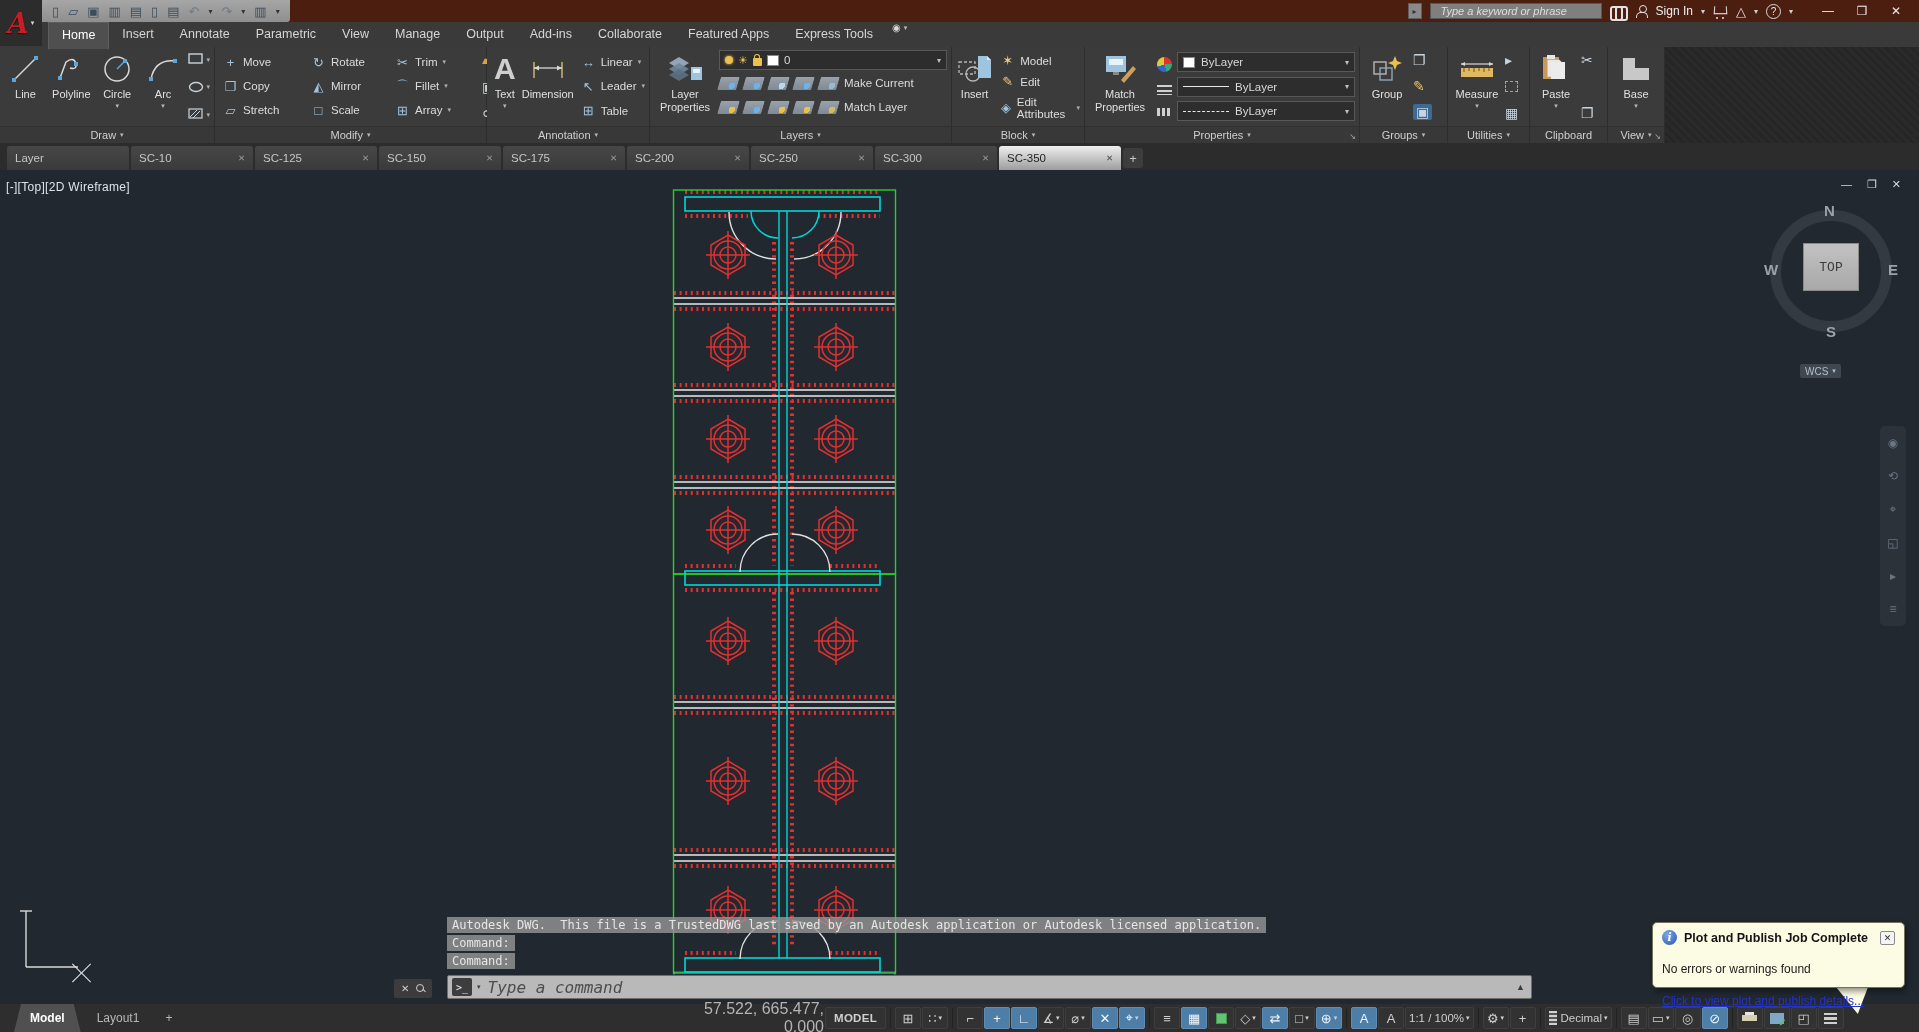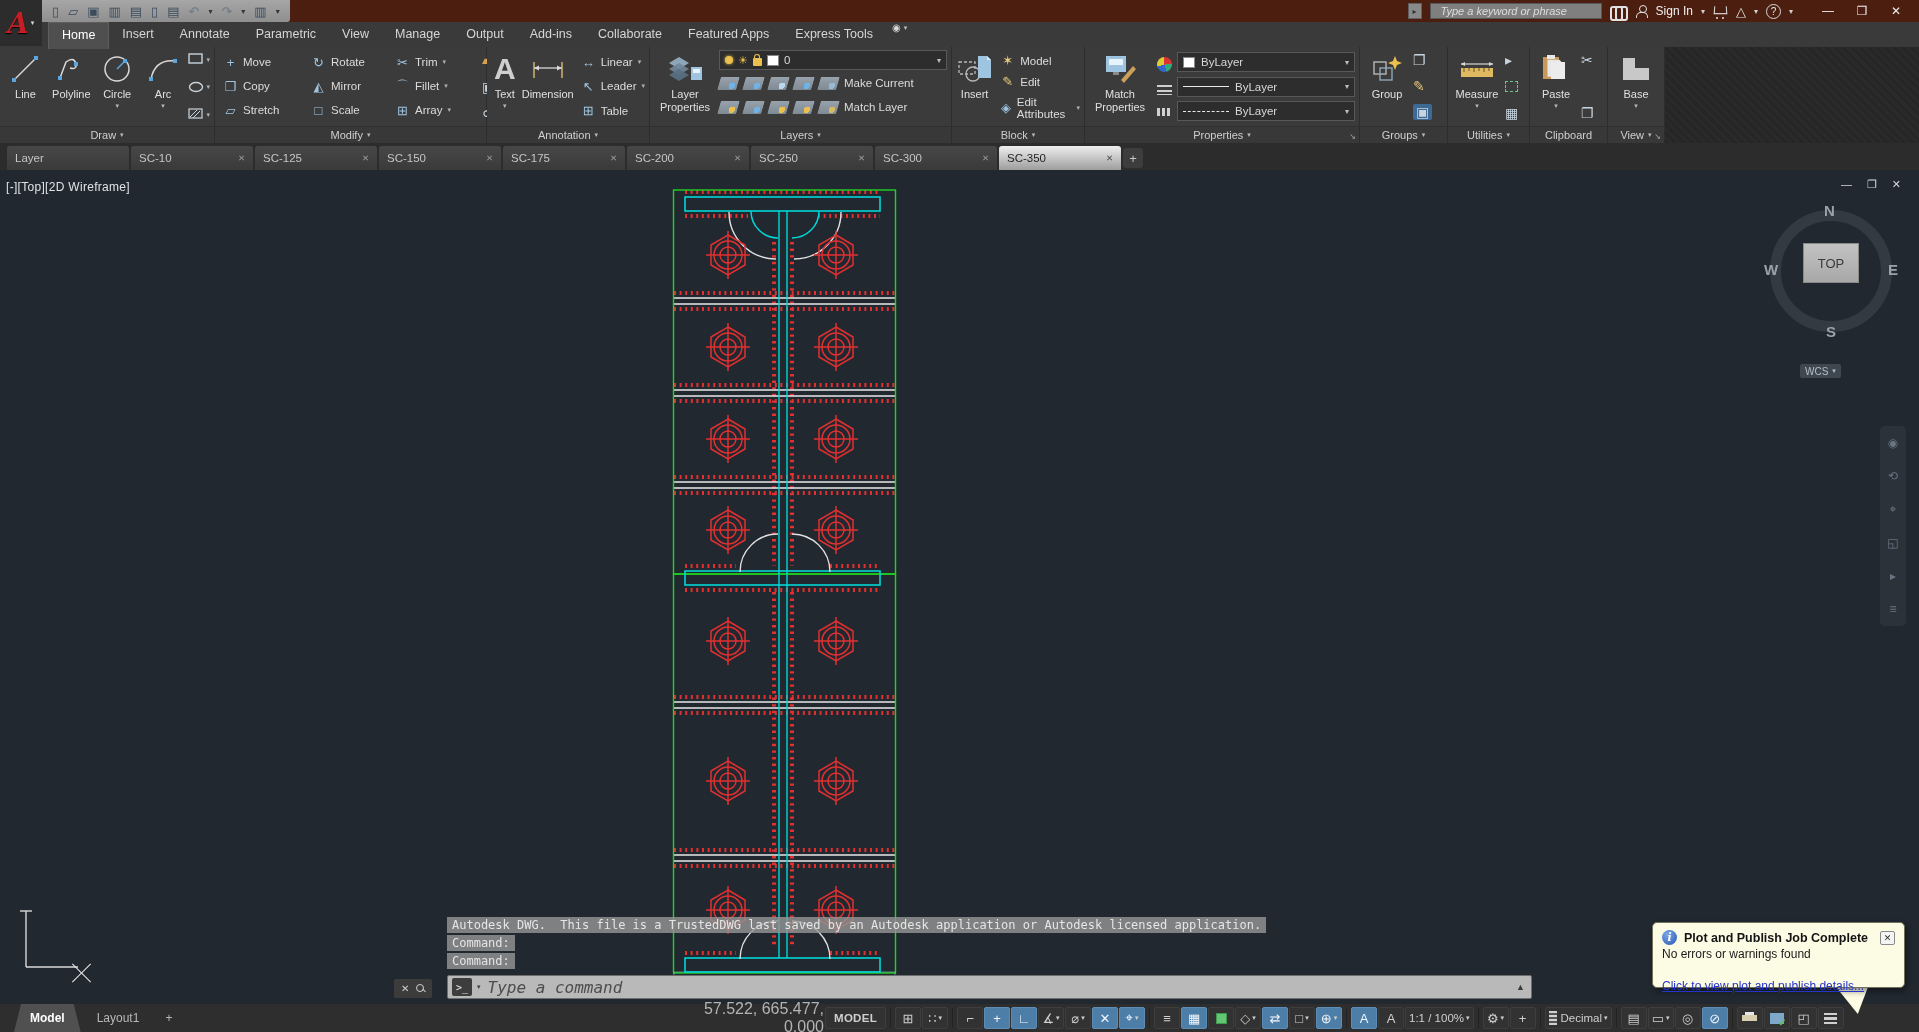--- a/index.html
+++ b/index.html
@@ -106,22 +106,22 @@
   .ftab.active .fx{color:#4a4a4a;}
   .fplus{width:20px;height:20px;margin-bottom:2px;background:#3d3d3d;border-radius:3px;color:#c8c8c8;
     display:flex;align-items:center;justify-content:center;font-size:13px;}
 
   
   .viewport{position:absolute;left:0;top:170px;width:1919px;height:834px;background:#212830;overflow:hidden;}
   .vplabel{position:absolute;left:6px;top:10px;color:#dfe3e8;font-size:12px;letter-spacing:.3px;}
   .vpctrl{position:absolute;right:18px;top:8px;display:flex;gap:15px;color:#d4d8dc;font-size:11px;}
   .viewcube{position:absolute;left:1766px;top:36px;width:130px;height:130px;}
   .vc-ring{position:absolute;left:4px;top:4px;width:122px;height:122px;border-radius:50%;border:11px solid rgba(160,170,180,.14);}
-  .vc-face{position:absolute;left:37px;top:37px;width:56px;height:40px;background:linear-gradient(#c2c2c2,#a8a8a8);
-    border:1px solid #8a8a8a;color:#3b3b3b;font-size:13px;display:flex;align-items:center;justify-content:center;}
+  .vc-face{position:absolute;left:37px;top:37px;width:56px;height:48px;background:linear-gradient(#c2c2c2,#a8a8a8);
+    border:1px solid #8a8a8a;color:#3b3b3b;font-size:13px;display:flex;align-items:center;justify-content:center;font-family:Liberation Mono, monospace;}
   .vc-n{position:absolute;left:58px;top:-4px;color:#9aa2ac;font-weight:bold;font-size:15px;}
   .vc-s{position:absolute;left:60px;bottom:-4px;color:#9aa2ac;font-weight:bold;font-size:15px;}
   .vc-w{position:absolute;left:-2px;top:55px;color:#9aa2ac;font-weight:bold;font-size:15px;}
   .vc-e{position:absolute;right:-2px;top:55px;color:#9aa2ac;font-weight:bold;font-size:15px;}
   .wcschip{position:absolute;left:1800px;top:194px;height:14px;padding:0 5px;background:rgba(90,98,108,.55);
     border-radius:2px;color:#b6bec8;font-size:10px;display:flex;align-items:center;gap:4px;}
   .wcschip b{font-size:7px;}
   .navstrip{position:absolute;left:1880px;top:256px;width:26px;height:200px;background:rgba(255,255,255,.05);
     border-radius:5px;display:flex;flex-direction:column;align-items:center;justify-content:space-around;color:#6a7684;font-size:12px;}
   .ucs{position:absolute;left:12px;top:735px;}
@@ -179,21 +179,21 @@
     border-radius:5px;z-index:70;box-shadow:2px 3px 6px rgba(0,0,0,.45);padding:7px 9px 6px 9px;}
   .notif-tail{position:absolute;left:1834px;top:987px;width:34px;height:27px;background:#fcfbe4;z-index:69;
     clip-path:polygon(6% 0,100% 0,70% 100%);box-shadow:2px 3px 6px rgba(0,0,0,.45);}
   .ntop{display:flex;align-items:center;gap:7px;}
   .ninfo{width:15px;height:15px;border-radius:50%;background:radial-gradient(circle at 35% 30%,#7aa8e8,#2a55b0);
     color:#fff;font-family:"DejaVu Serif",serif;font-style:italic;font-size:11px;font-weight:bold;
     display:flex;align-items:center;justify-content:center;flex:none;}
   .ntitle{font-size:12.5px;font-weight:bold;color:#141414;flex:1;}
   .nx{width:15px;height:14px;border:1px solid #8a8a8a;background:#f4f4f4;color:#333;font-size:9px;
     display:flex;align-items:center;justify-content:center;border-radius:2px;flex:none;}
-  .nbody{font-size:12px;color:#1a1a1a;margin-top:2px;}
+  .nbody{font-size:12px;color:#1a1a1a;margin-top:17px;}
   .nlink{font-size:12px;color:#2433c8;text-decoration:underline;margin-top:18px;}
 </style>
 </head>
 <body>
 
 <div class="titlebar">
   <div class="tb-right">
     <span class="tb-go">▸</span>
     <input class="tb-search" placeholder="Type a keyword or phrase" style="">
     <span class="binoc"></span>

